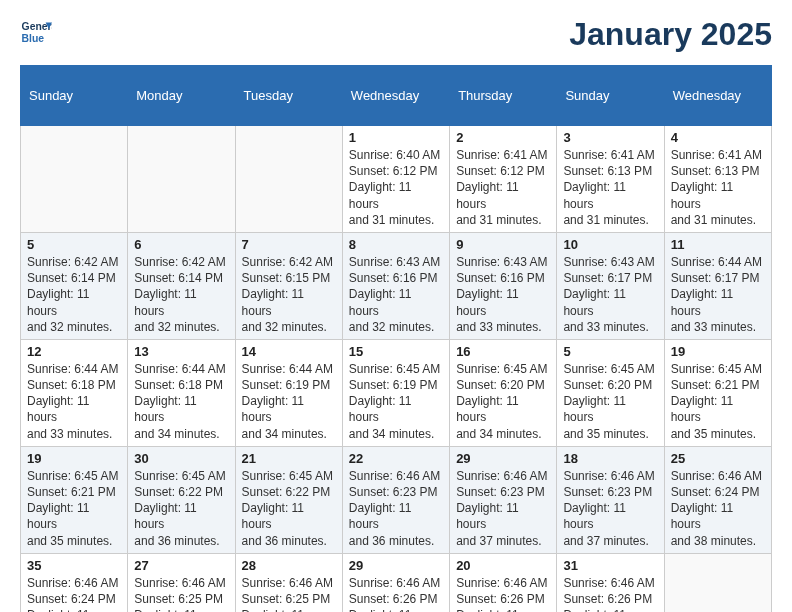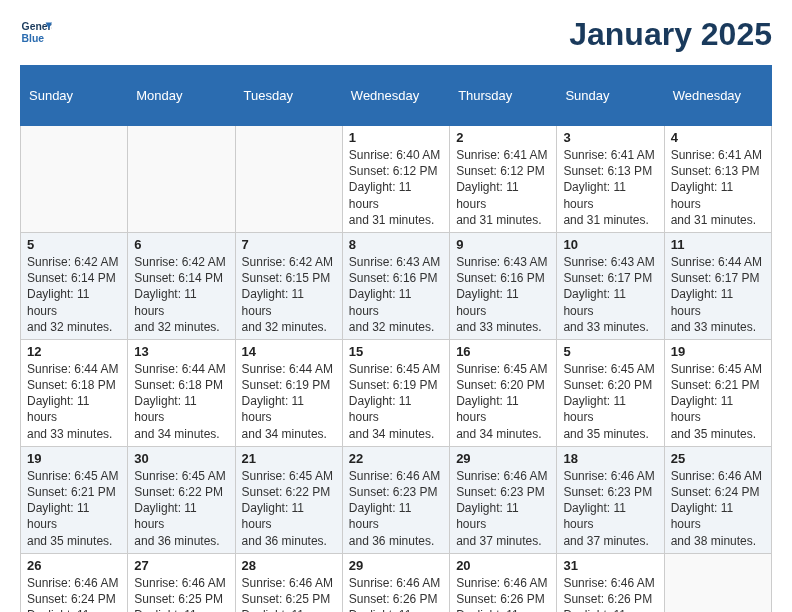--- a/index.html
+++ b/index.html
@@ -295,21 +295,21 @@
           <td>
             <div class="day-number">25</div>
             <div class="day-info" style="white-space: pre-line;">Sunrise: 6:46 AM
 Sunset: 6:24 PM
 Daylight: 11 hours
 and 38 minutes.</div>
           </td>
         </tr>
         <tr>
           <td>
-            <div class="day-number">26</div>
+            <div class="day-number">35</div>
             <div class="day-info" style="white-space: pre-line;">Sunrise: 6:46 AM
 Sunset: 6:24 PM
 Daylight: 11 hours
 and 38 minutes.</div>
           </td>
           <td>
             <div class="day-number">27</div>
             <div class="day-info" style="white-space: pre-line;">Sunrise: 6:46 AM
 Sunset: 6:25 PM
 Daylight: 11 hours

